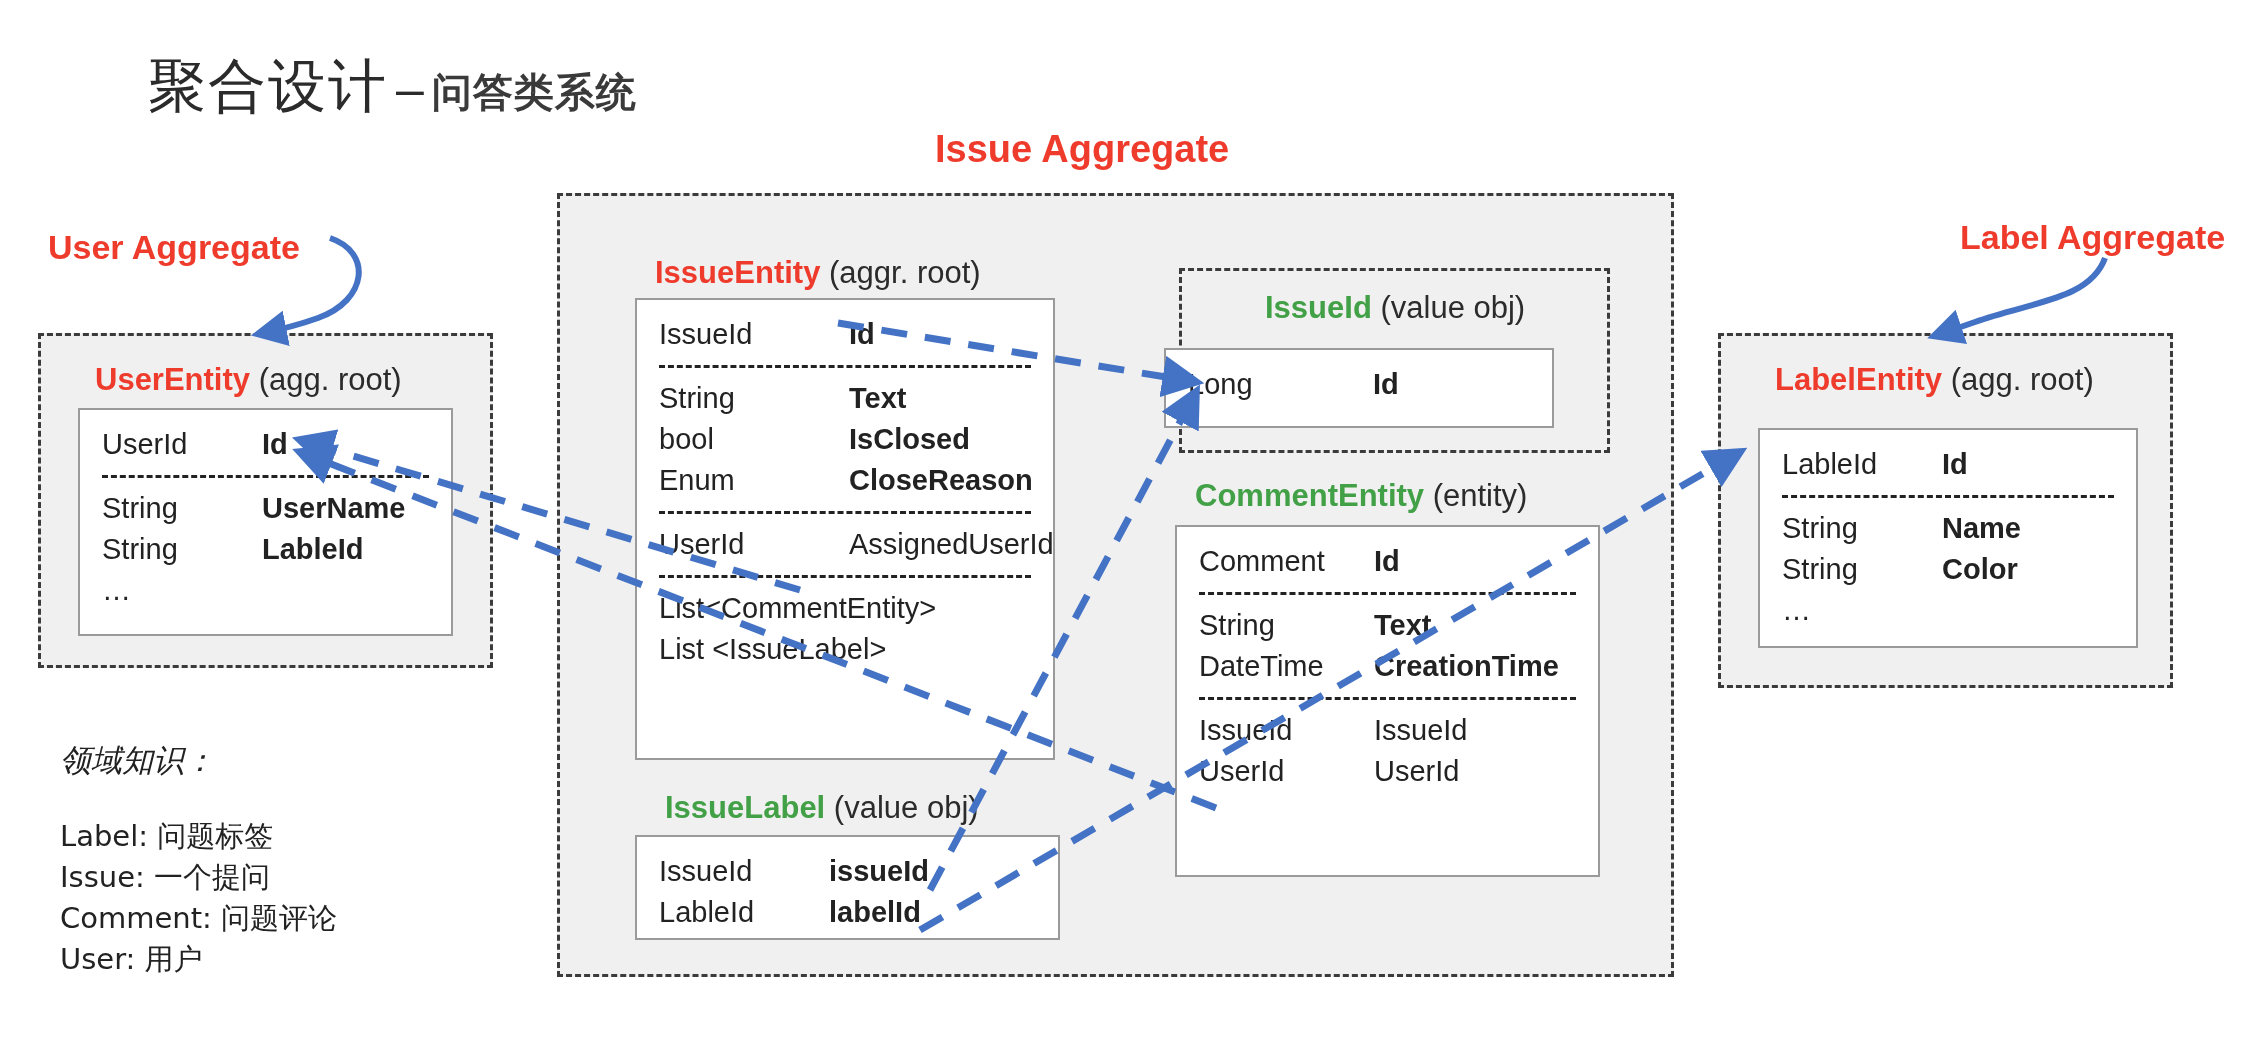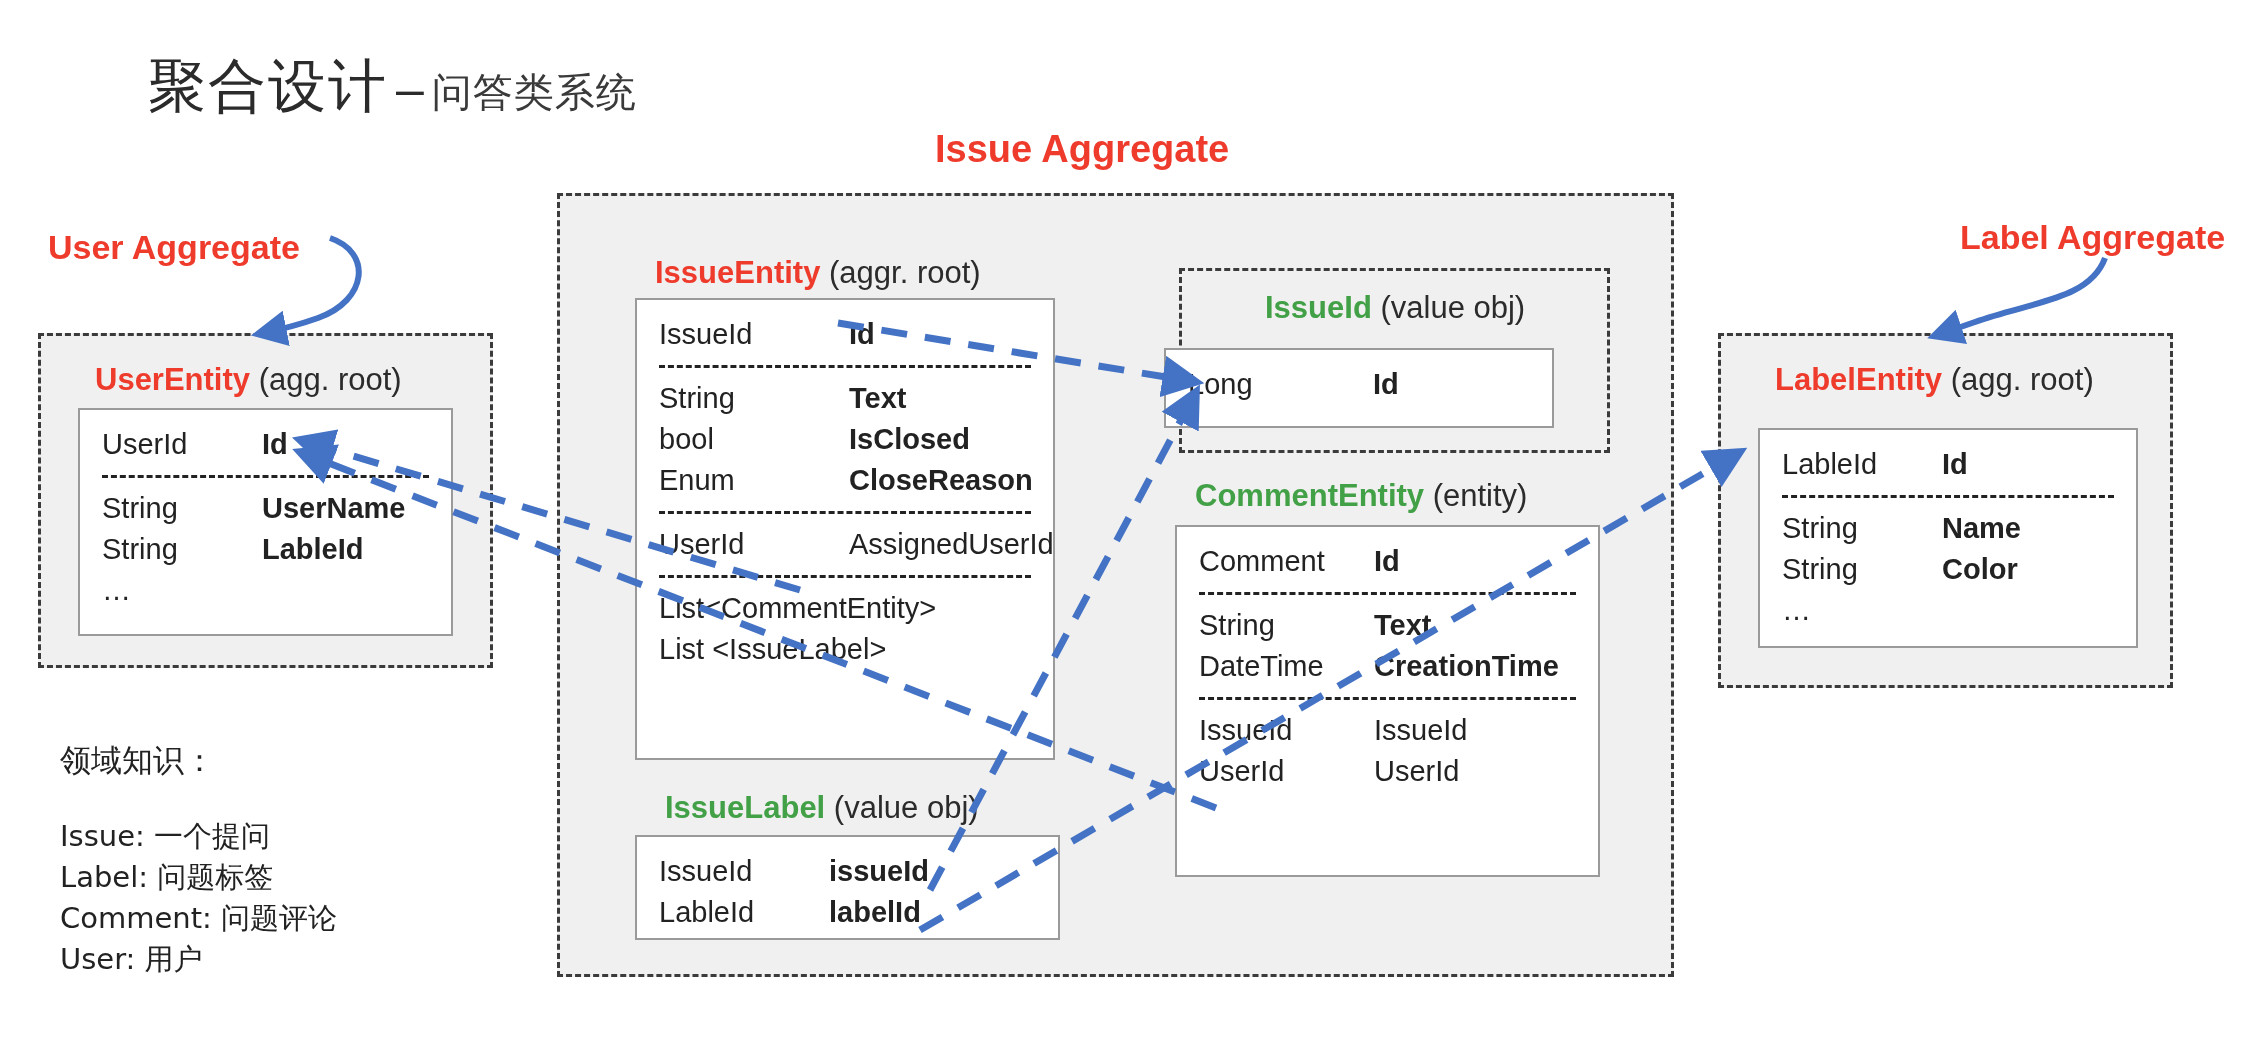--- a/index.html
+++ b/index.html
@@ -13,21 +13,21 @@
   .abs{position:absolute;}
 
   
   #slide-title{left:148px;top:48px;white-space:nowrap;}
   #slide-title .t-main{
     font-size:58px;color:#2b2b2b;font-weight:400;letter-spacing:2px;
     font-family:"DejaVu Sans",sans-serif;
   }
   #slide-title .t-dash{font-size:50px;color:#2b2b2b;padding:0 8px;}
   #slide-title .t-sub{
-    font-size:40px;color:#3a3a3a;font-weight:400;letter-spacing:1px;
+    font-size:40px;color:#3a3a3a;font-weight:700;letter-spacing:1px;
     font-family:"DejaVu Sans",sans-serif;
   }
 
   
   .agg-label{
     font-size:34px;font-weight:700;color:#ee3b2c;white-space:nowrap;
   }
   #label-user-aggregate{left:48px;top:228px;}
   #label-label-aggregate{left:1960px;top:218px;}
   #label-issue-aggregate{left:935px;top:128px;font-size:38px;}
@@ -101,20 +101,21 @@
   #tbl-issue .c-type{width:190px;}
   #tbl-issueid .c-type{width:185px;}
   #tbl-comment .c-type{width:175px;}
   #tbl-issuelabel .c-type{width:170px;}
 
   
   #domain-note{left:60px;top:740px;}
   #domain-note .dk-title{
     font-size:31px;color:#222;margin-bottom:34px;white-space:nowrap;
     font-family:"DejaVu Sans",sans-serif;
+    font-style:italic;
   }
   #domain-note .dk-line{
     font-size:29px;color:#222;line-height:41px;white-space:nowrap;
     font-family:"DejaVu Sans",sans-serif;
   }
 
   
   #arrows{left:0;top:0;width:2250px;height:1042px;pointer-events:none;}
 </style>
 </head>
@@ -260,22 +261,22 @@
     </div>
     <div class="row">
       <span class="c-type">LableId</span>
       <span class="c-name">labelId</span>
     </div>
   </div>
 
 <div class="abs" id="domain-note">
   <div class="dk-title">领域知识：</div>
   <div>
+      <div class="dk-line">Label: 问题标签</div>
       <div class="dk-line">Issue: 一个提问</div>
-      <div class="dk-line">Label: 问题标签</div>
       <div class="dk-line">Comment: 问题评论</div>
       <div class="dk-line">User: 用户</div>
     </div>
 </div>
 
 <svg class="abs" id="arrows" viewBox="0 0 2250 1042">
   <defs>
     <marker id="ah" viewBox="0 0 10 10" refX="8" refY="5" markerWidth="6" markerHeight="6" orient="auto-start-reverse">
       <path d="M 0 0 L 10 5 L 0 10 z" fill="#4472c4"></path>
     </marker>

